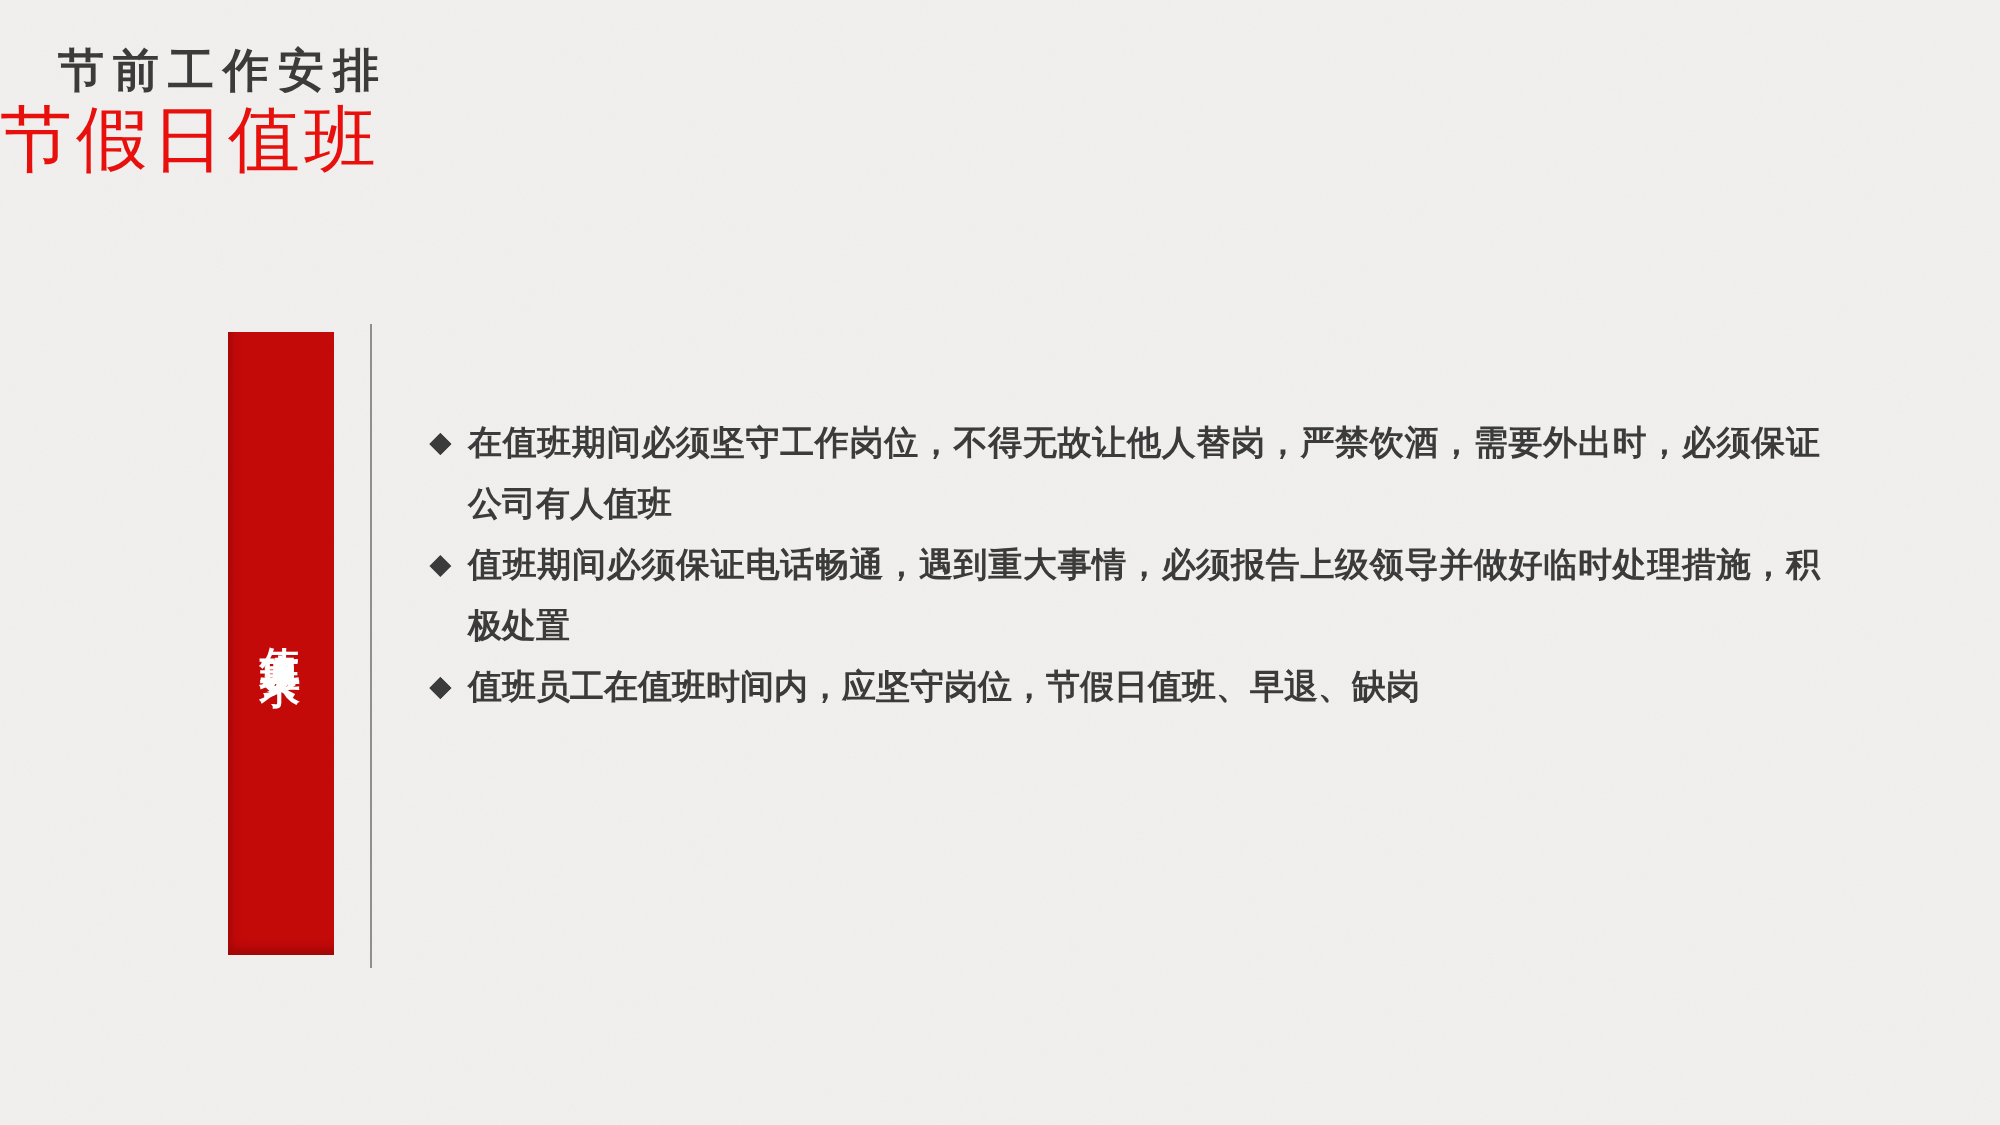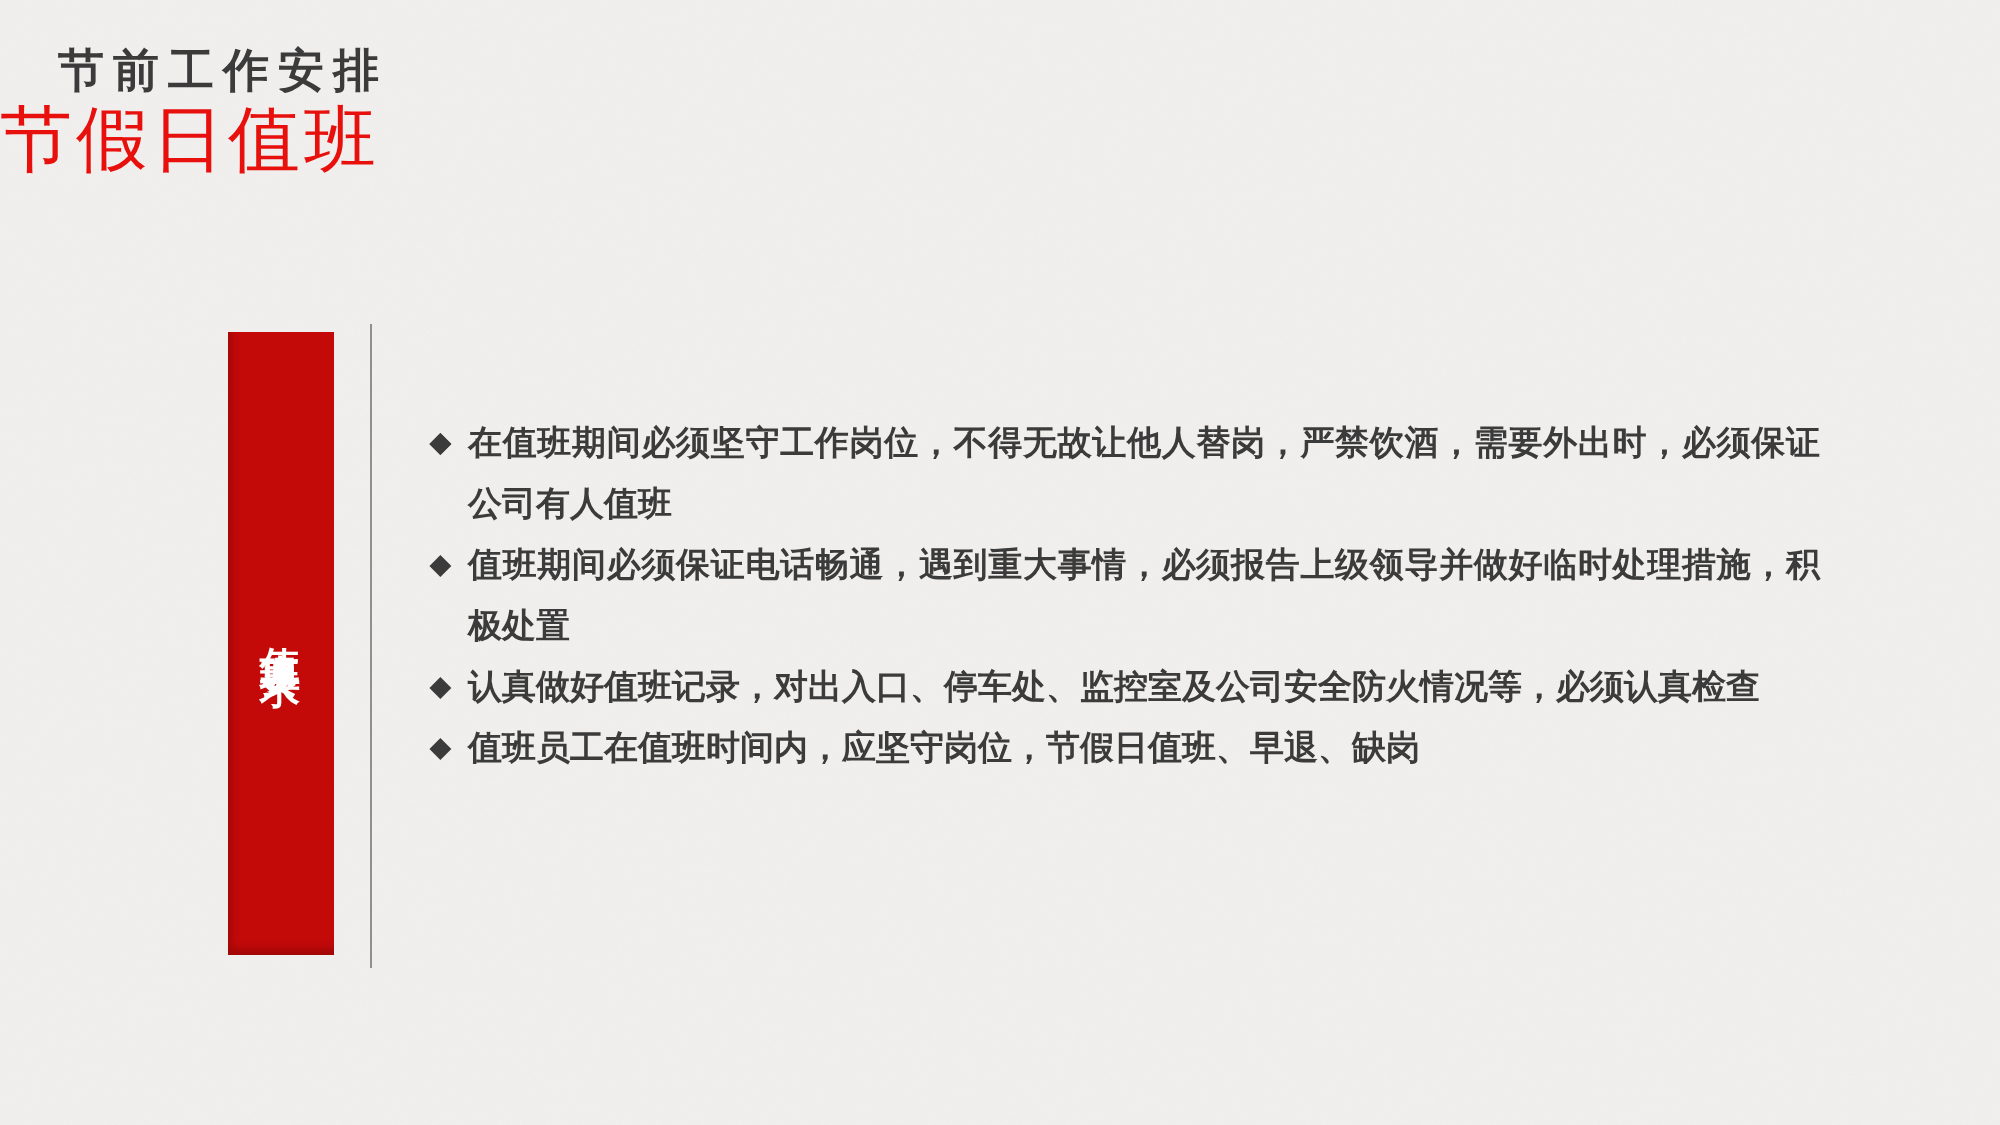--- a/index.html
+++ b/index.html
@@ -133,21 +133,20 @@
       <div class="bullet-item">
       <span class="marker">◆</span>
       <span>在值班期间必须坚守工作岗位，不得无故让他人替岗，严禁饮酒，需要外出时，必须保证公司有人值班</span>
     </div>
       <div class="bullet-item">
       <span class="marker">◆</span>
       <span>值班期间必须保证电话畅通，遇到重大事情，必须报告上级领导并做好临时处理措施，积极处置</span>
     </div>
       <div class="bullet-item">
       <span class="marker">◆</span>
-      <span>认真做好值班记录，对出入口、停车处、监控室及公司安全防火情况等，必须认真检查</span>
     </div>
       <div class="bullet-item">
       <span class="marker">◆</span>
       <span>值班员工在值班时间内，应坚守岗位，节假日值班、早退、缺岗</span>
     </div>
     </div>
 
 </div>
 
 </body></html>

